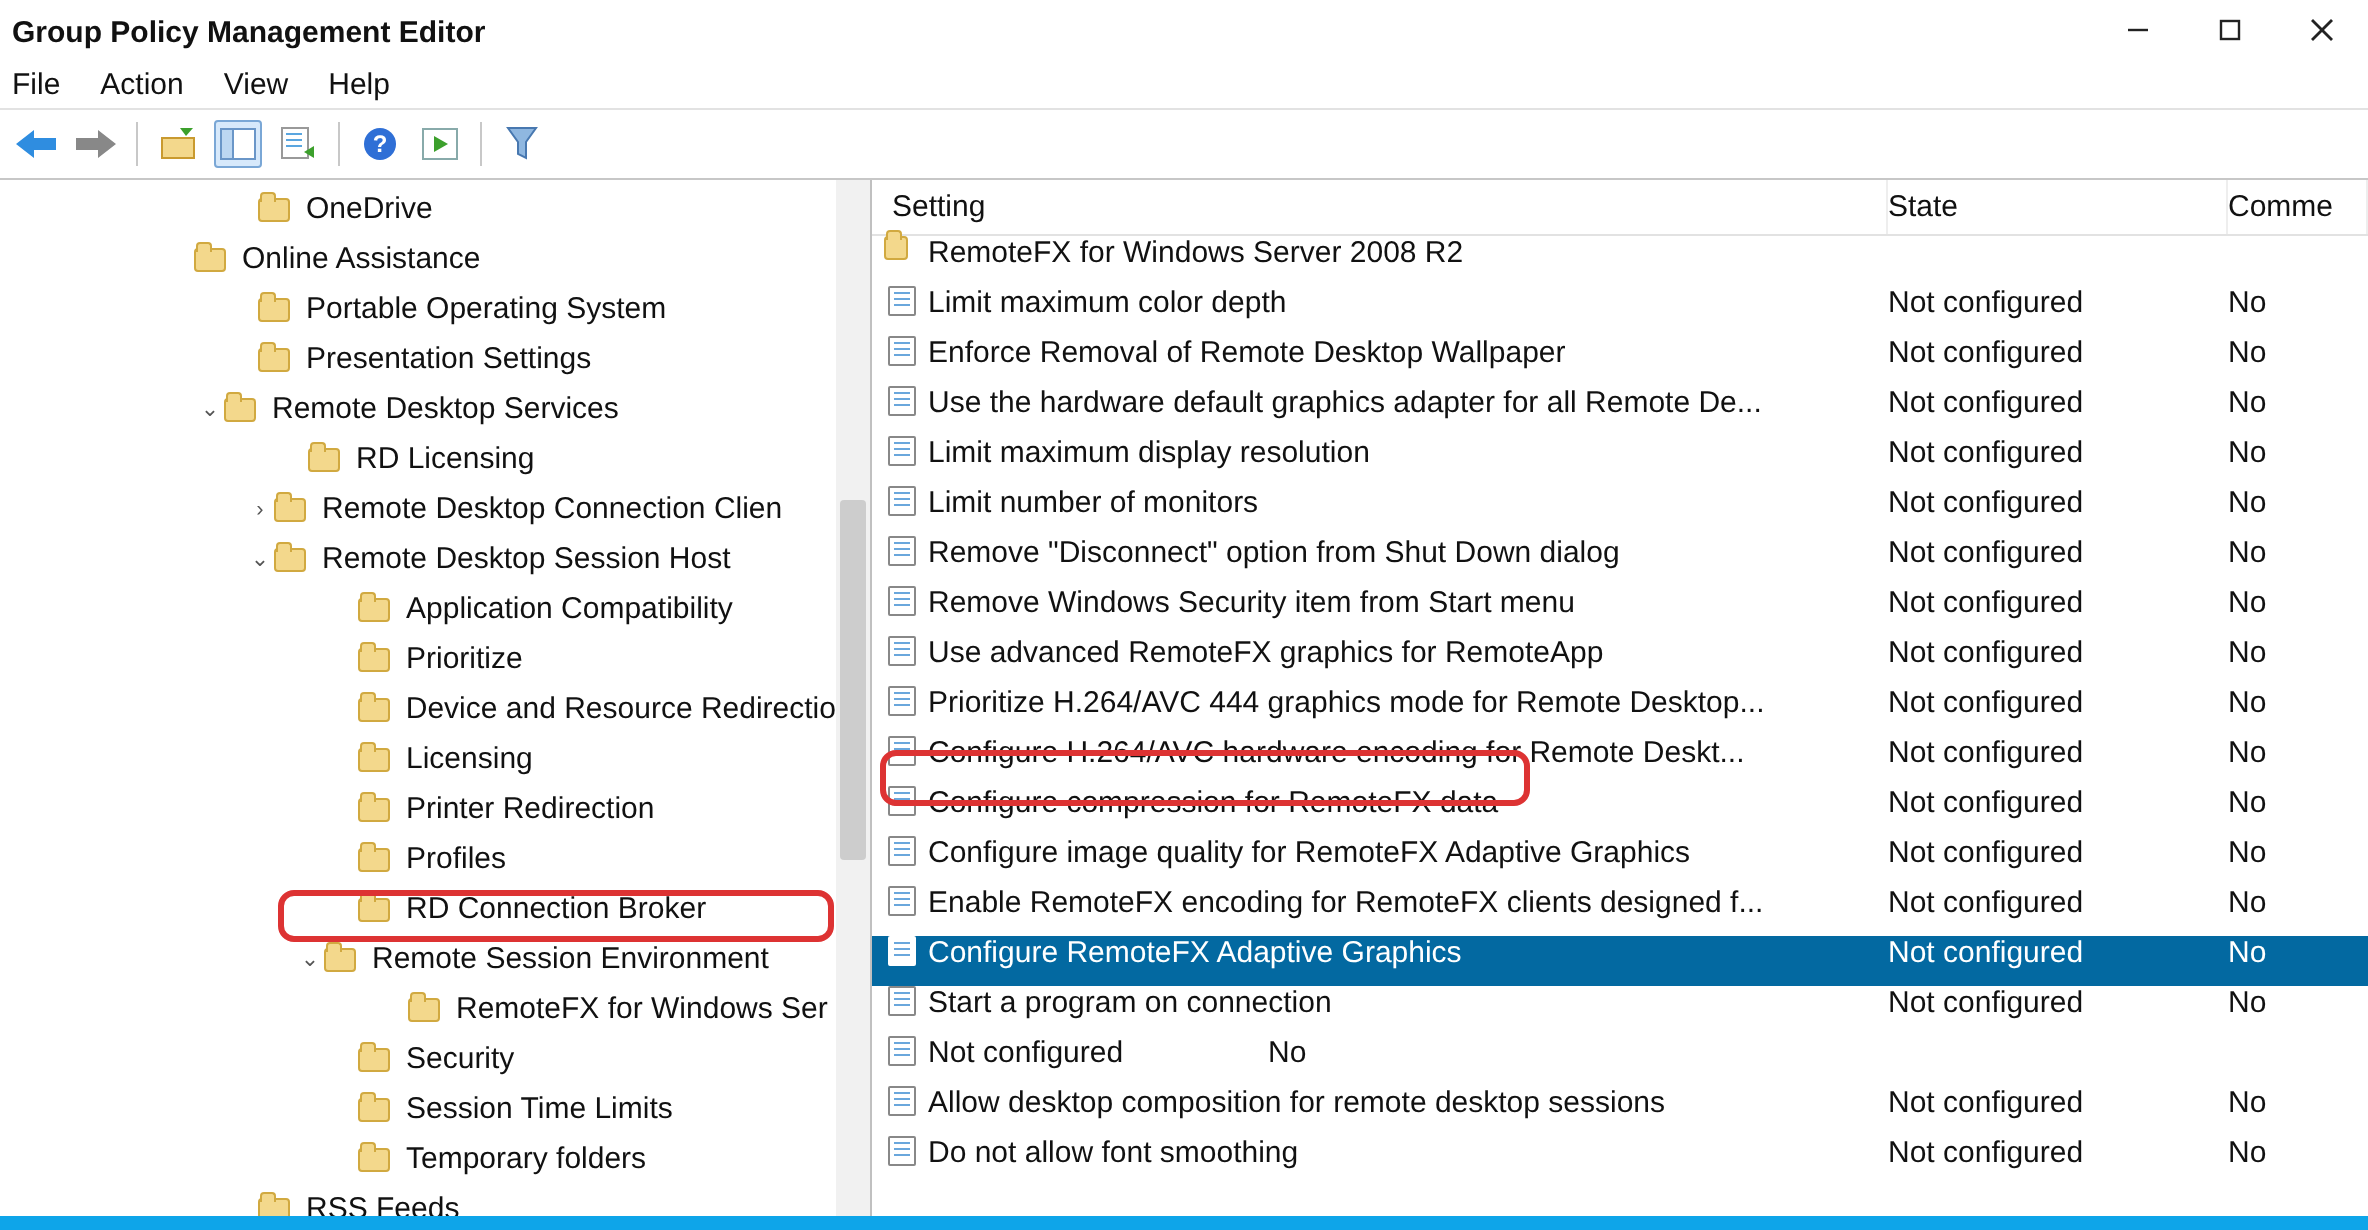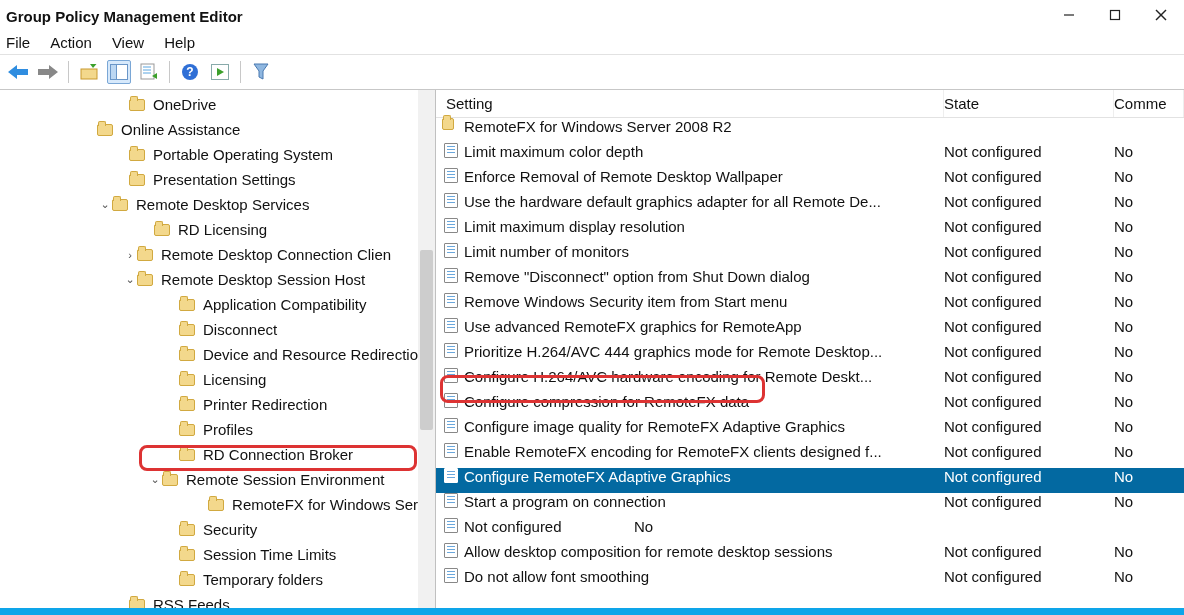--- a/index.html
+++ b/index.html
@@ -195,21 +195,21 @@
             <span class="label">Remote Desktop Session Host</span>
           </div>
           <div class="tree-row" style="padding-left: 165px;">
             <span class="twisty"></span>
             <span class="folder"></span>
             <span class="label">Application Compatibility</span>
           </div>
           <div class="tree-row" style="padding-left: 165px;">
             <span class="twisty"></span>
             <span class="folder"></span>
-            <span class="label">Disconnect</span>
+            <span class="label">Prioritize</span>
           </div>
           <div class="tree-row" style="padding-left: 165px;">
             <span class="twisty"></span>
             <span class="folder"></span>
             <span class="label">Device and Resource Redirectio</span>
           </div>
           <div class="tree-row" style="padding-left: 165px;">
             <span class="twisty"></span>
             <span class="folder"></span>
             <span class="label">Licensing</span>
@@ -227,21 +227,21 @@
           <div class="tree-row" style="padding-left: 165px;">
             <span class="twisty"></span>
             <span class="folder"></span>
             <span class="label">RD Connection Broker</span>
           </div>
           <div class="tree-row" style="padding-left: 148px;">
             <span class="twisty">⌄</span>
             <span class="folder"></span>
             <span class="label">Remote Session Environment</span>
           </div>
-          <div class="tree-row" style="padding-left: 190px; justify-content: flex-end;">
+          <div class="tree-row" style="padding-left: 190px;">
             <span class="twisty"></span>
             <span class="folder"></span>
             <span class="label">RemoteFX for Windows Ser</span>
           </div>
           <div class="tree-row" style="padding-left: 165px;">
             <span class="twisty"></span>
             <span class="folder"></span>
             <span class="label">Security</span>
           </div>
           <div class="tree-row" style="padding-left: 165px;">

